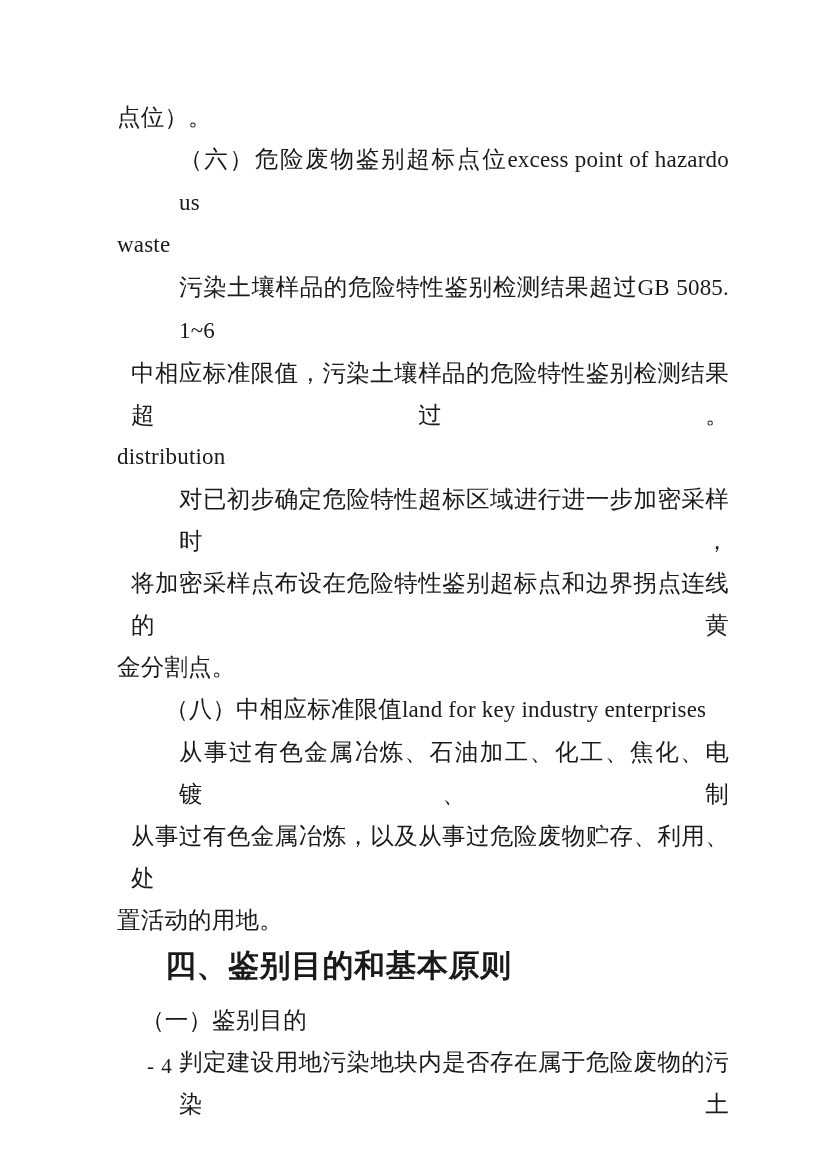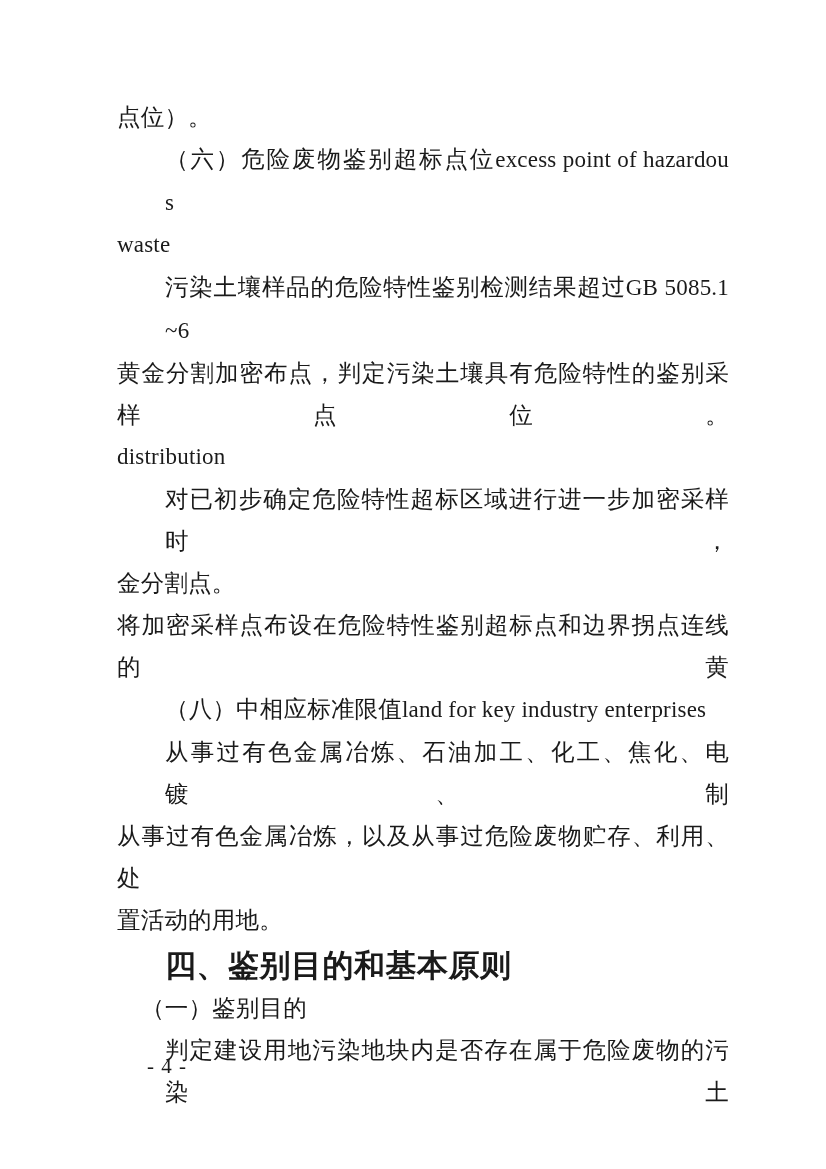--- a/index.html
+++ b/index.html
@@ -49,27 +49,28 @@
   }
 
   
   .en {
     font-family: "Liberation Serif", "DejaVu Serif", serif;
     font-size: 23px;
   }
 
   
   .indent2 { text-indent: 0; padding-left: 48px; }
-  .indent1 { text-indent: 0; padding-left: 24px; }
+  .indent1 { text-indent: 0; padding-left: 24px; margin-top: 12px; }
   .indent-hang { padding-left: 0; }
 
   
   .justify {
     text-align: justify;
     text-align-last: justify;
+    margin-left: 14px;
   }
 
   
   .heading {
     font-family: "Liberation Sans", "DejaVu Sans", sans-serif;
     font-weight: 700;
     font-size: 31px;
     line-height: 42px;
     padding-left: 48px;
     letter-spacing: 0.5px;
@@ -104,27 +105,27 @@
 <div class="page">
 
   <div class="text-block">
 
     <div class="line cn indent-hang">点位）。</div>
 
     <div class="line indent2 justify"><span class="cn track-mid">（六）危险废物鉴别超标点位</span><span class="en">excess point of hazardous</span></div>
     <div class="line en indent-hang">waste</div>
 
     <div class="line indent2 justify"><span class="cn">污染土壤样品的危险特性鉴别检测结果超过</span><span class="en">GB 5085.1~6</span></div>
-    <div class="line cn indent-hang justify">黄金分割加密布点，判定污染土壤具有危险特性的鉴别采样点位。</div>
+    <div class="line cn indent-hang justify">中相应标准限值，污染土壤样品的危险特性鉴别检测结果超过。</div>
 
     <div class="line en indent-hang">distribution</div>
 
     <div class="line cn indent2 justify">对已初步确定危险特性超标区域进行进一步加密采样时，</div>
+    <div class="line cn indent-hang justify">将加密采样点布设在危险特性鉴别超标点和边界拐点连线的黄</div>
     <div class="line cn indent-hang">金分割点。</div>
-    <div class="line cn indent-hang justify">将加密采样点布设在危险特性鉴别超标点和边界拐点连线的黄</div>
 
     <div class="line indent2"><span class="cn">（八）中相应标准限值</span><span class="en">land for key industry enterprises</span></div>
 
     <div class="line cn indent2 justify">从事过有色金属冶炼、石油加工、化工、焦化、电镀、制</div>
     <div class="line cn indent-hang justify">从事过有色金属冶炼，以及从事过危险废物贮存、利用、处</div>
     <div class="line cn indent-hang">置活动的用地。</div>
 
     <div class="spacer-sm"></div>
 
     <div class="heading">四、鉴别目的和基本原则</div>

